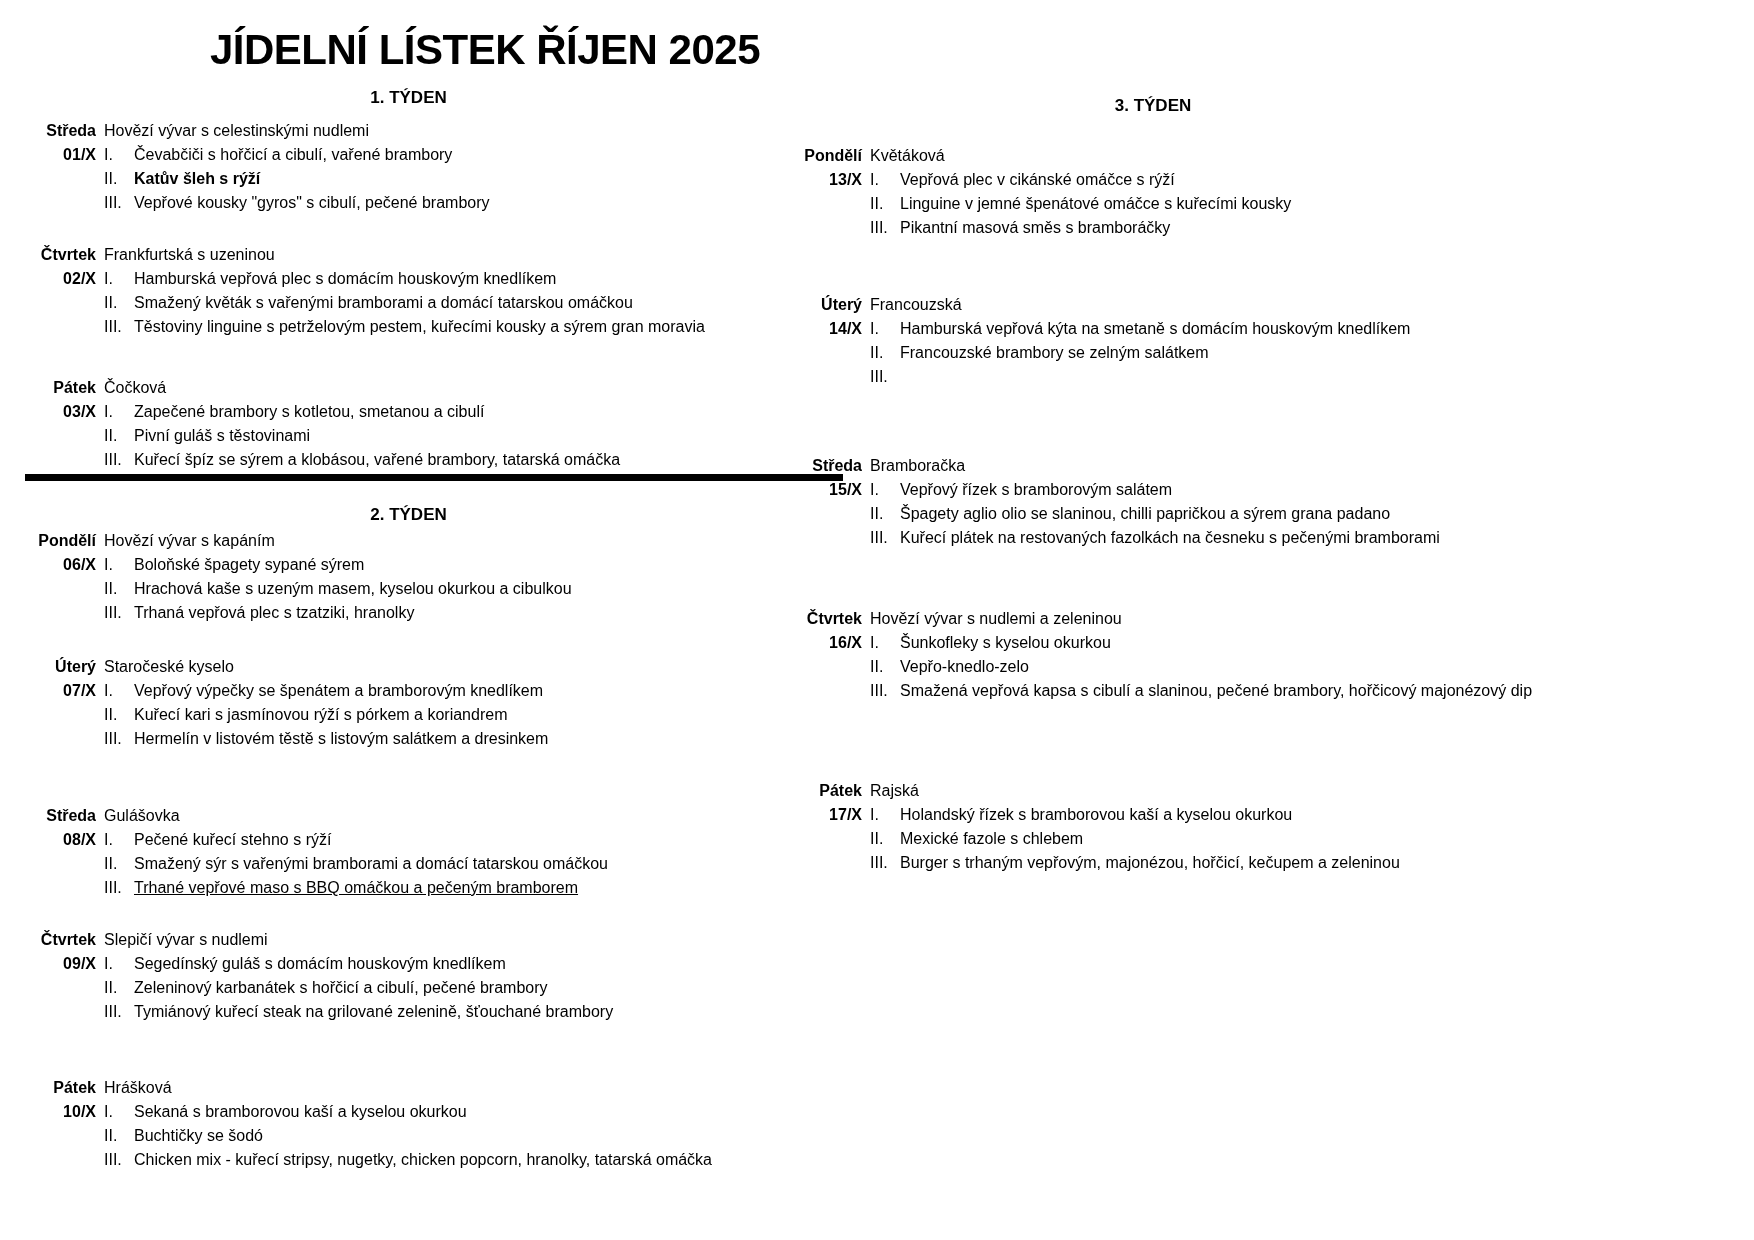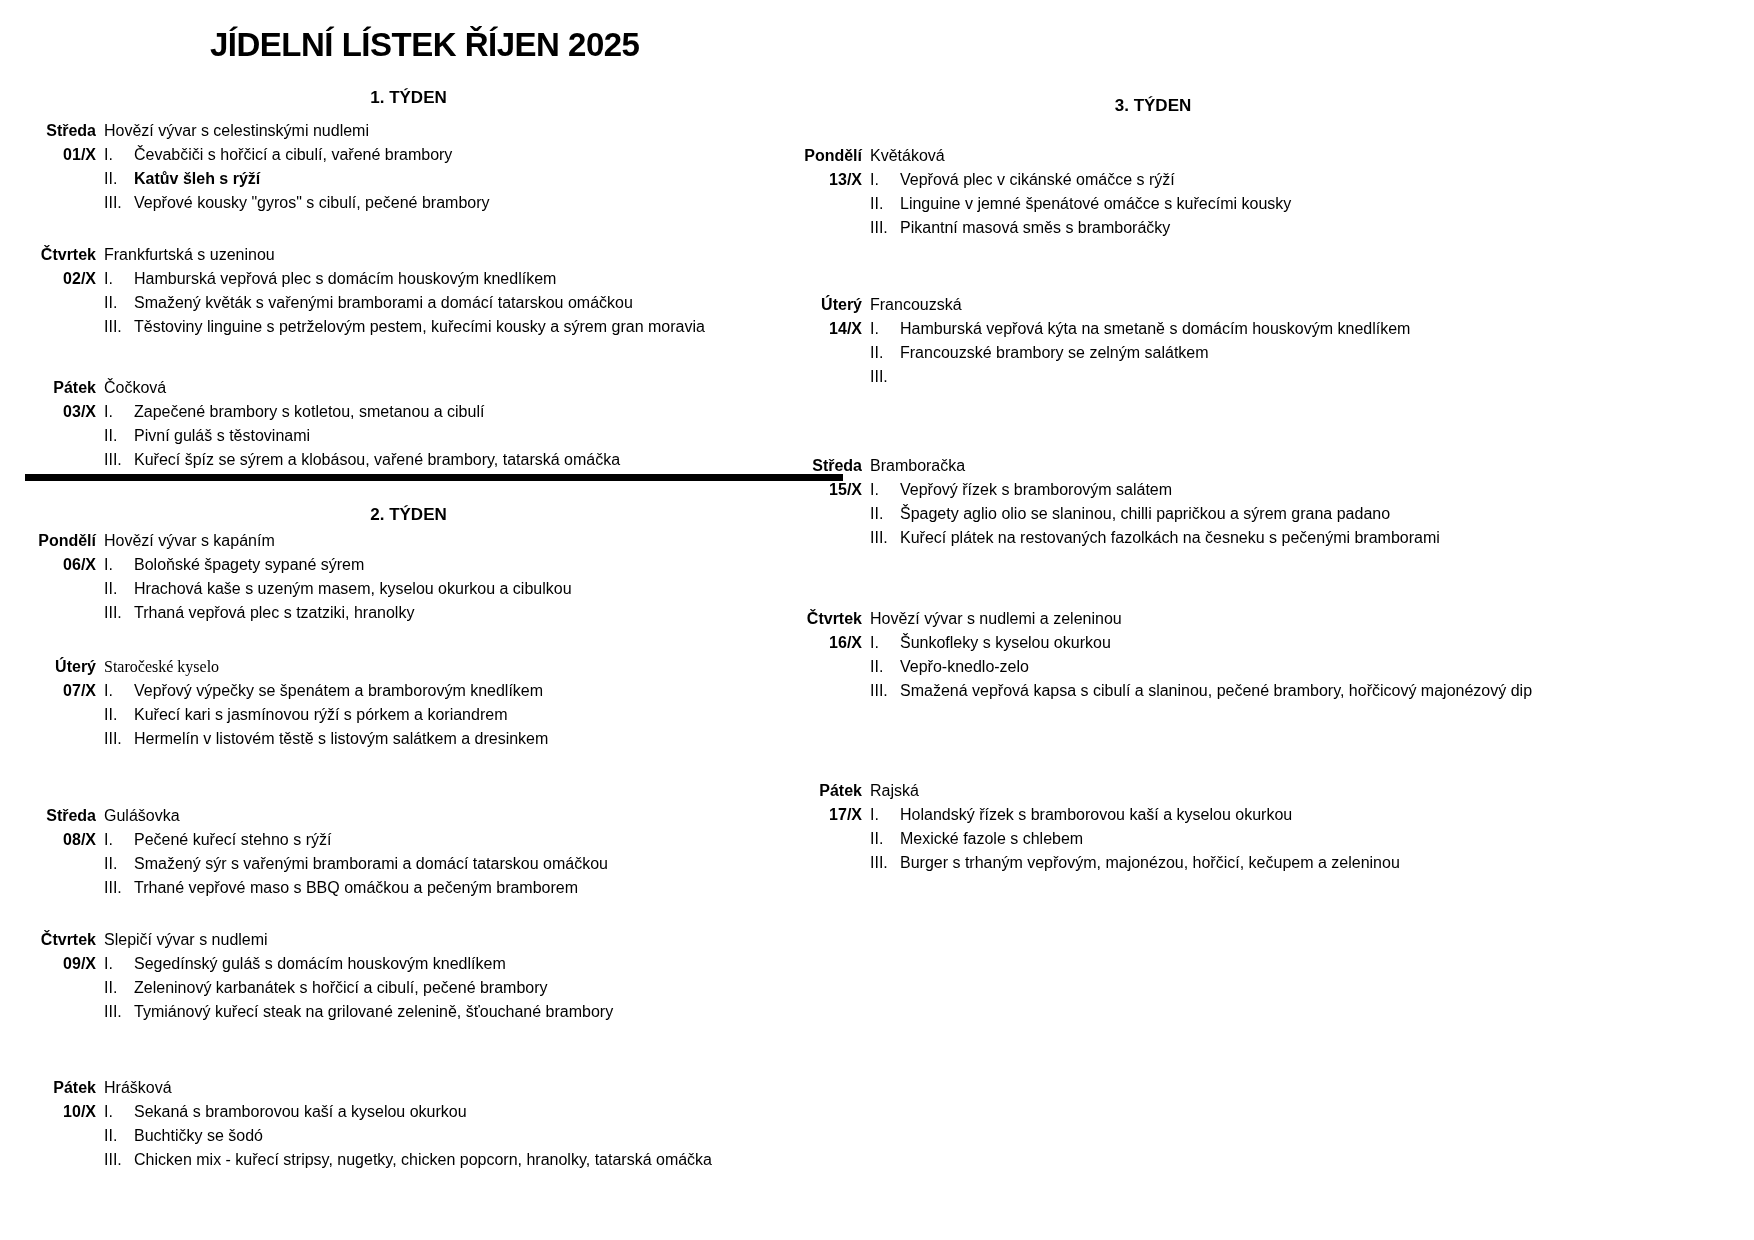--- a/index.html
+++ b/index.html
@@ -7,21 +7,21 @@
   body {
     width:1754px; height:1240px;
     position:relative;
     font-family:"Liberation Sans", sans-serif;
     color:#000000;
     overflow:hidden;
   }
   .title {
     position:absolute;
     left:210px; top:26px;
-    font-size:33px;
+    font-size:42px;
     font-weight:bold;
     letter-spacing:-0.5px;
     white-space:nowrap;
   }
   .col { position:absolute; top:0; height:1240px; }
   #col-left  { left:0px;   width:772px; }
   #col-right { left:766px; width:774px; }
   .week-heading {
     position:absolute; left:0; right:0;
     text-align:center;
@@ -100,39 +100,39 @@
         <div class="day-date" style="grid-area: 2 / 1;">06/X</div>
         <div class="item-numeral" style="grid-area: 2 / 2;">I.</div>
         <div class="menu-item" style="grid-area: 2 / 3;">Boloňské špagety sypané sýrem</div>
         <div class="item-numeral" style="grid-area: 3 / 2;">II.</div>
         <div class="menu-item" style="grid-area: 3 / 3;">Hrachová kaše s uzeným masem, kyselou okurkou a cibulkou</div>
         <div class="item-numeral" style="grid-area: 4 / 2;">III.</div>
         <div class="menu-item" style="grid-area: 4 / 3;">Trhaná vepřová plec s tzatziki, hranolky</div>
       </div>
       <div class="day-block" style="top: 655px;">
         <div class="day-label" style="grid-area: 1 / 1;">Úterý</div>
-        <div class="soup-name" style="grid-row: 1; font-family: Liberation Serif, serif;">Staročeské kyselo</div>
+        <div class="soup-name" style="grid-row: 1;">Staročeské kyselo</div>
         <div class="day-date" style="grid-area: 2 / 1;">07/X</div>
         <div class="item-numeral" style="grid-area: 2 / 2;">I.</div>
         <div class="menu-item" style="grid-area: 2 / 3;">Vepřový výpečky se špenátem a bramborovým knedlíkem</div>
         <div class="item-numeral" style="grid-area: 3 / 2;">II.</div>
         <div class="menu-item" style="grid-area: 3 / 3;">Kuřecí kari s jasmínovou rýží s pórkem a koriandrem</div>
         <div class="item-numeral" style="grid-area: 4 / 2;">III.</div>
         <div class="menu-item" style="grid-area: 4 / 3;">Hermelín v listovém těstě s listovým salátkem a dresinkem</div>
       </div>
       <div class="day-block" style="top: 804px;">
         <div class="day-label" style="grid-area: 1 / 1;">Středa</div>
         <div class="soup-name" style="grid-row: 1;">Gulášovka</div>
         <div class="day-date" style="grid-area: 2 / 1;">08/X</div>
         <div class="item-numeral" style="grid-area: 2 / 2;">I.</div>
         <div class="menu-item" style="grid-area: 2 / 3;">Pečené kuřecí stehno s rýží</div>
         <div class="item-numeral" style="grid-area: 3 / 2;">II.</div>
         <div class="menu-item" style="grid-area: 3 / 3;">Smažený sýr s vařenými bramborami a domácí tatarskou omáčkou</div>
         <div class="item-numeral" style="grid-area: 4 / 2;">III.</div>
-        <div class="menu-item" style="grid-area: 4 / 3;">Trhané vepřové maso s BBQ omáčkou a pečeným bramborem</div>
+        <div class="menu-item" style="grid-area: 4 / 3; text-decoration: underline;">Trhané vepřové maso s BBQ omáčkou a pečeným bramborem</div>
       </div>
       <div class="day-block" style="top: 928px;">
         <div class="day-label" style="grid-area: 1 / 1;">Čtvrtek</div>
         <div class="soup-name" style="grid-row: 1;">Slepičí vývar s nudlemi</div>
         <div class="day-date" style="grid-area: 2 / 1;">09/X</div>
         <div class="item-numeral" style="grid-area: 2 / 2;">I.</div>
         <div class="menu-item" style="grid-area: 2 / 3;">Segedínský guláš s domácím houskovým knedlíkem</div>
         <div class="item-numeral" style="grid-area: 3 / 2;">II.</div>
         <div class="menu-item" style="grid-area: 3 / 3;">Zeleninový karbanátek s hořčicí a cibulí, pečené brambory</div>
         <div class="item-numeral" style="grid-area: 4 / 2;">III.</div>

